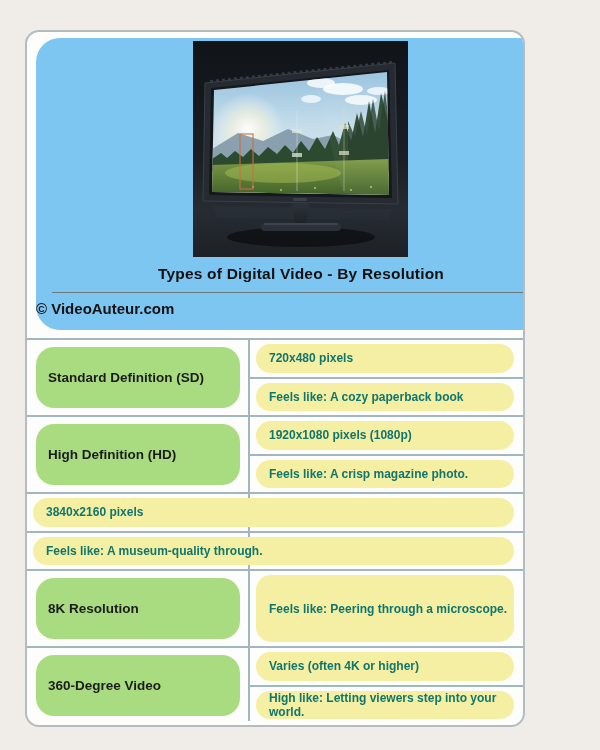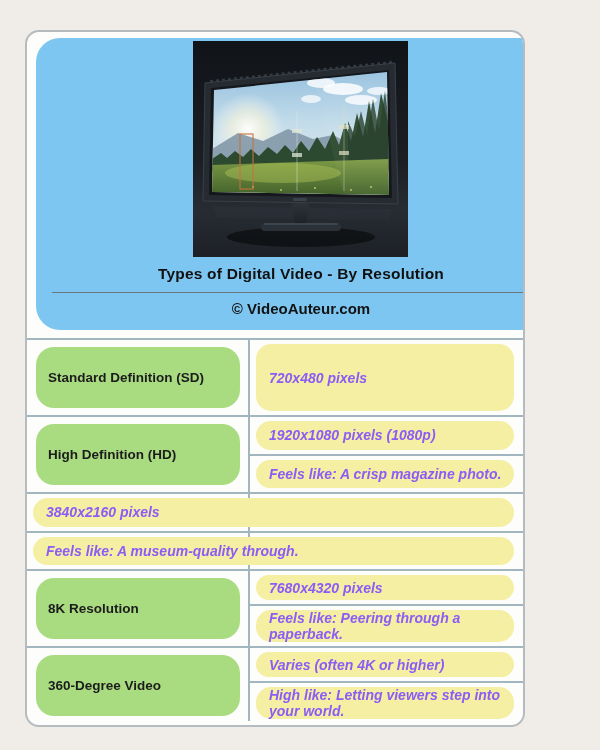--- a/index.html
+++ b/index.html
@@ -46,21 +46,21 @@
   }
   .panel-hr {
     position: absolute;
     left: 16px; right: 16px; top: 254px;
     border-top: 1px solid #6e777c;
     height: 0;
   }
   .panel-copyright {
     position: absolute;
     left: 0; right: 0; top: 262px;
-    text-align: center;
+    text-align: left;
     font-size: 15px;
     font-weight: bold;
     color: #121212;
   }
   .res-table {
     position: absolute;
     left: 0; right: 0; top: 306px;
     height: 387px;
   }
   .v-divider {
@@ -108,24 +108,23 @@
     border-top: 2px solid #a2b6bf;
   }
   .pill-yellow {
     flex: 1;
     margin: 4px 9px 4px 6px;
     background: #f5efa3;
     border-radius: 15px;
     display: flex;
     align-items: center;
     padding-left: 13px;
-    font-size: 14px;
-    font-weight: bold;
-    color: #8b5cf6;
-    font-style: italic;
+    font-size: 12px;
+    font-weight: bold;
+    color: #0f766e;
   }
 </style>
 </head>
 <body>
 
 <div class="card">
 
   <div class="blue-panel">
 
     <div class="hero" title="desktop-monitor-displaying-mountain-meadow-landscape-with-resolution-overlay-marks">
@@ -214,20 +213,23 @@
   <div class="res-table">
 
     <div class="res-row">
       <div class="cell-left">
         <div class="pill-green">Standard Definition (SD)</div>
       </div>
       <div class="cell-right">
         <div class="sub-cell">
           <div class="pill-yellow">720x480 pixels</div>
         </div>
+        <div class="sub-cell">
+          <div class="pill-yellow">Feels like: A cozy paperback book</div>
+        </div>
       </div>
     </div>
 
     <div class="res-row">
       <div class="cell-left">
         <div class="pill-green">High Definition (HD)</div>
       </div>
       <div class="cell-right">
         <div class="sub-cell">
           <div class="pill-yellow">1920x1080 pixels (1080p)</div>
@@ -248,24 +250,21 @@
         </div>
       </div>
     </div>
 
     <div class="res-row">
       <div class="cell-left">
         <div class="pill-green">8K Resolution</div>
       </div>
       <div class="cell-right">
         <div class="sub-cell">
-          <div class="pill-yellow">7680x4320 pixels</div>
-        </div>
-        <div class="sub-cell">
-          <div class="pill-yellow">Feels like: Peering through a paperback.</div>
+          <div class="pill-yellow">Feels like: Peering through a microscope.</div>
         </div>
       </div>
     </div>
 
     <div class="res-row">
       <div class="cell-left">
         <div class="pill-green">360-Degree Video</div>
       </div>
       <div class="cell-right">
         <div class="sub-cell">

